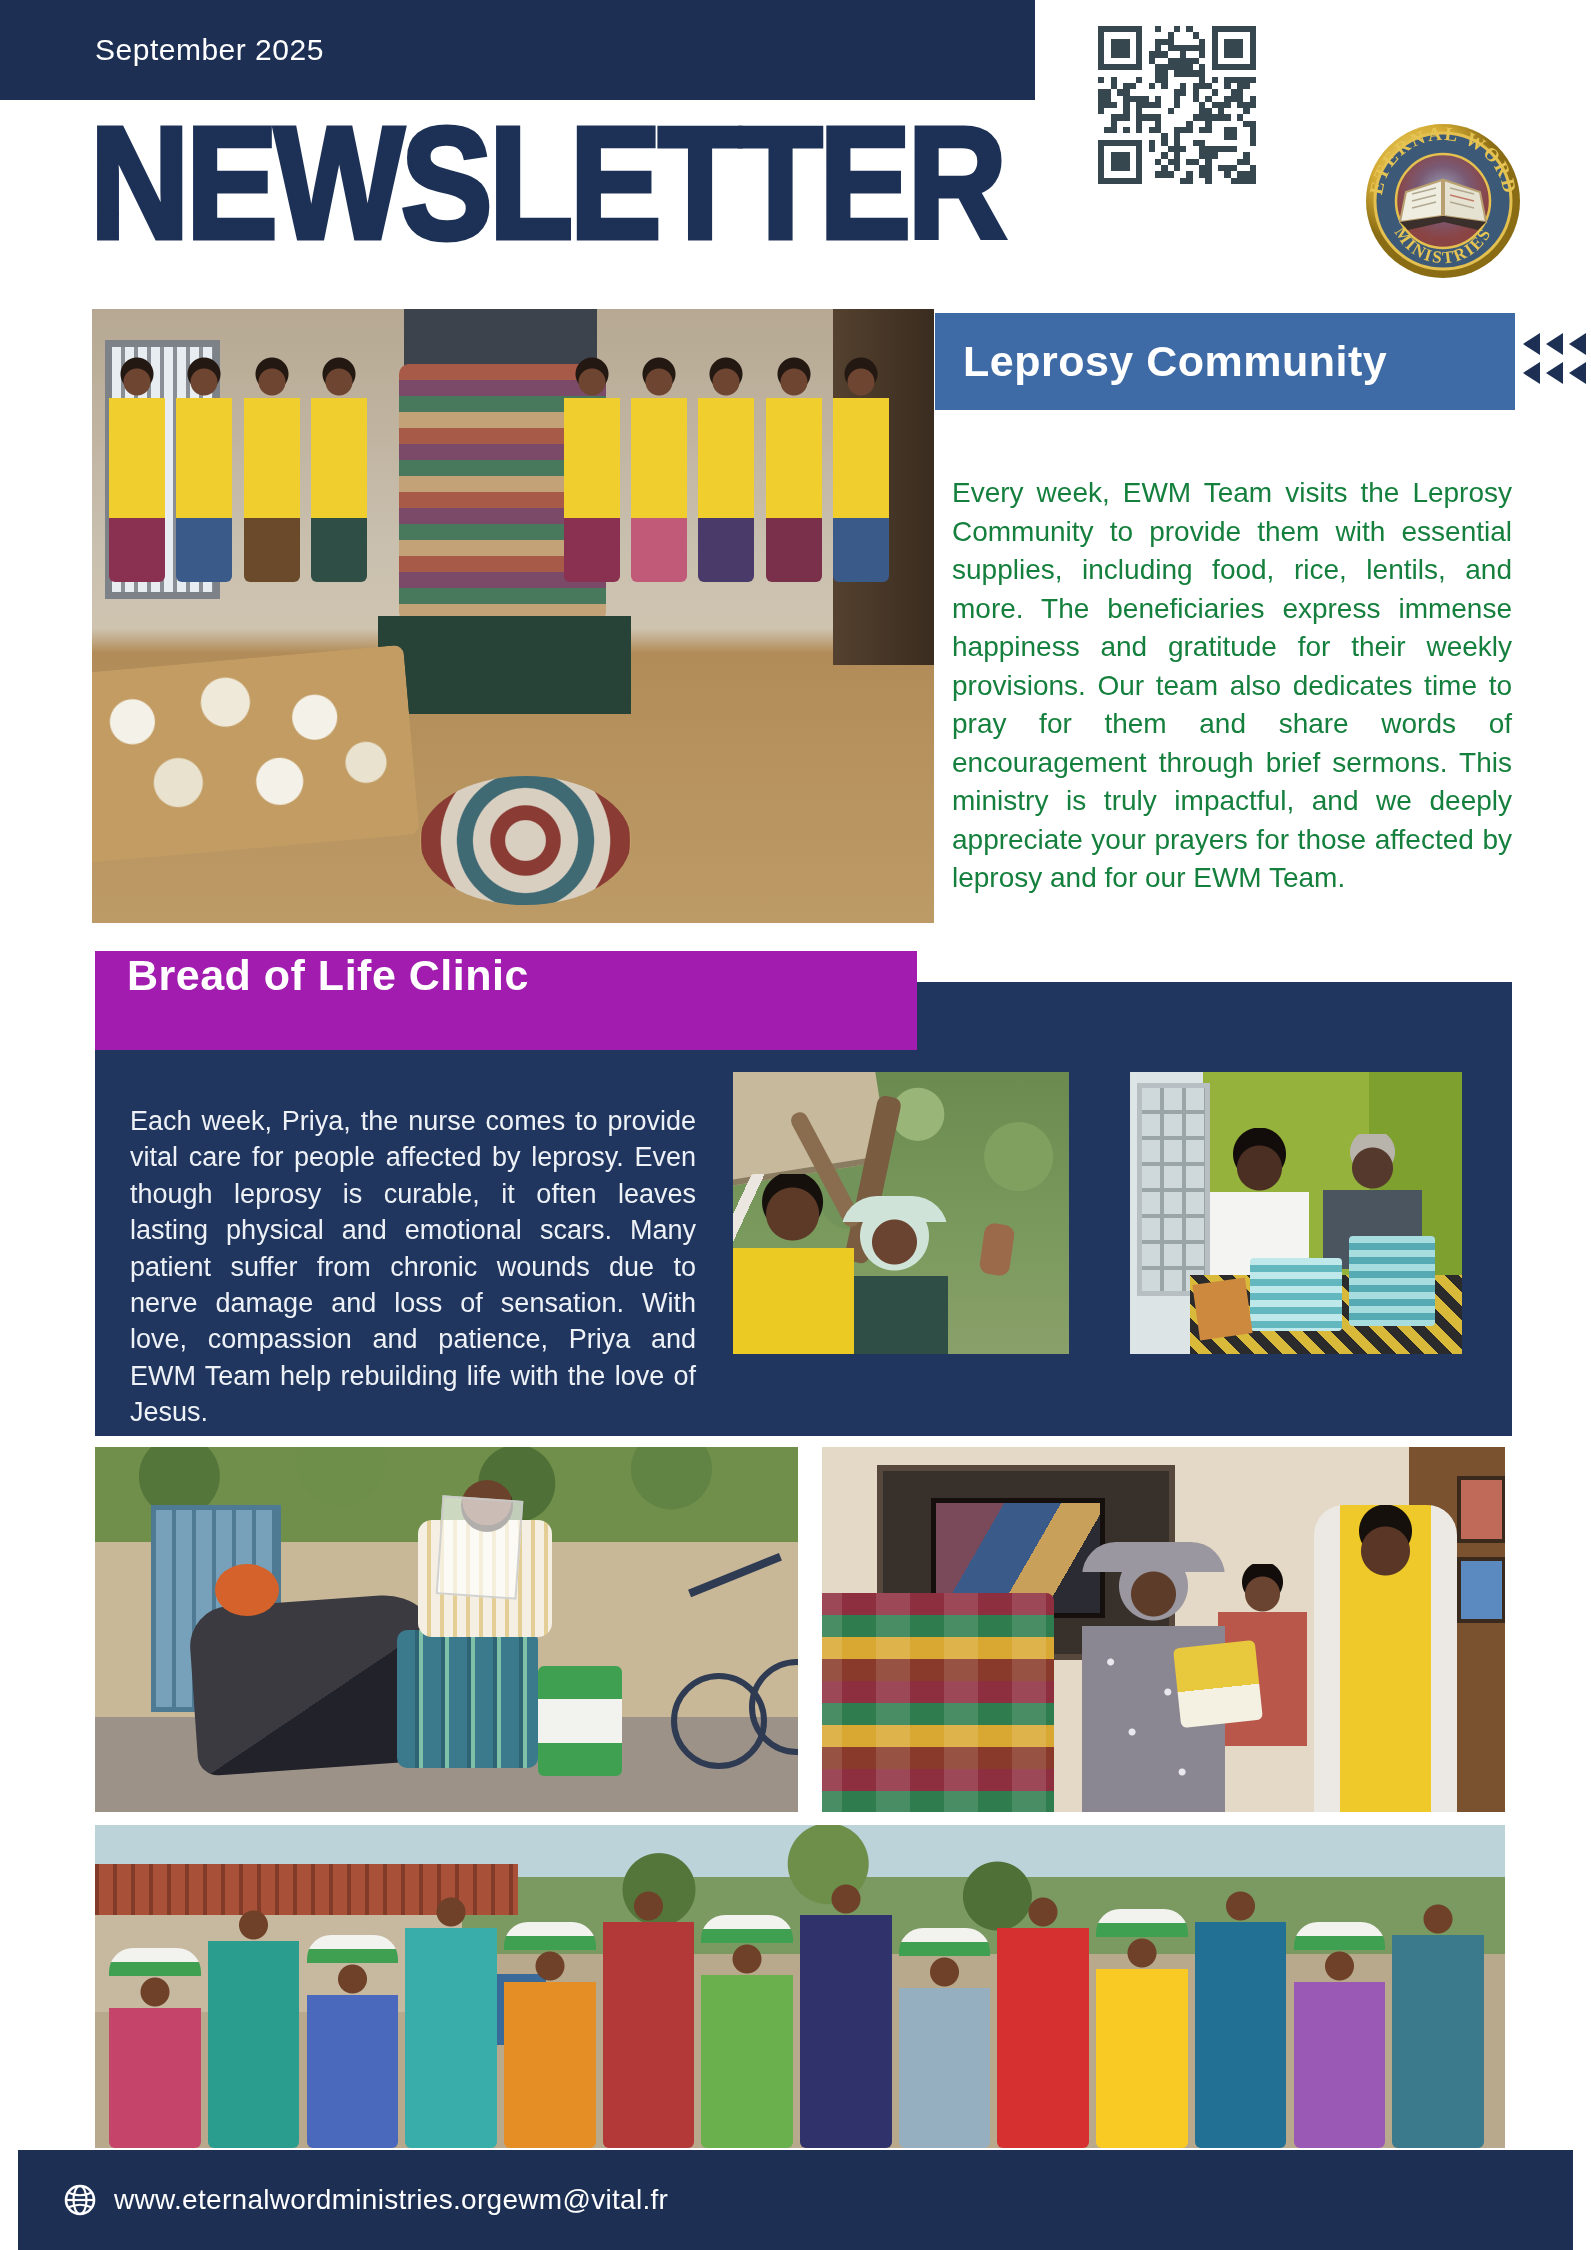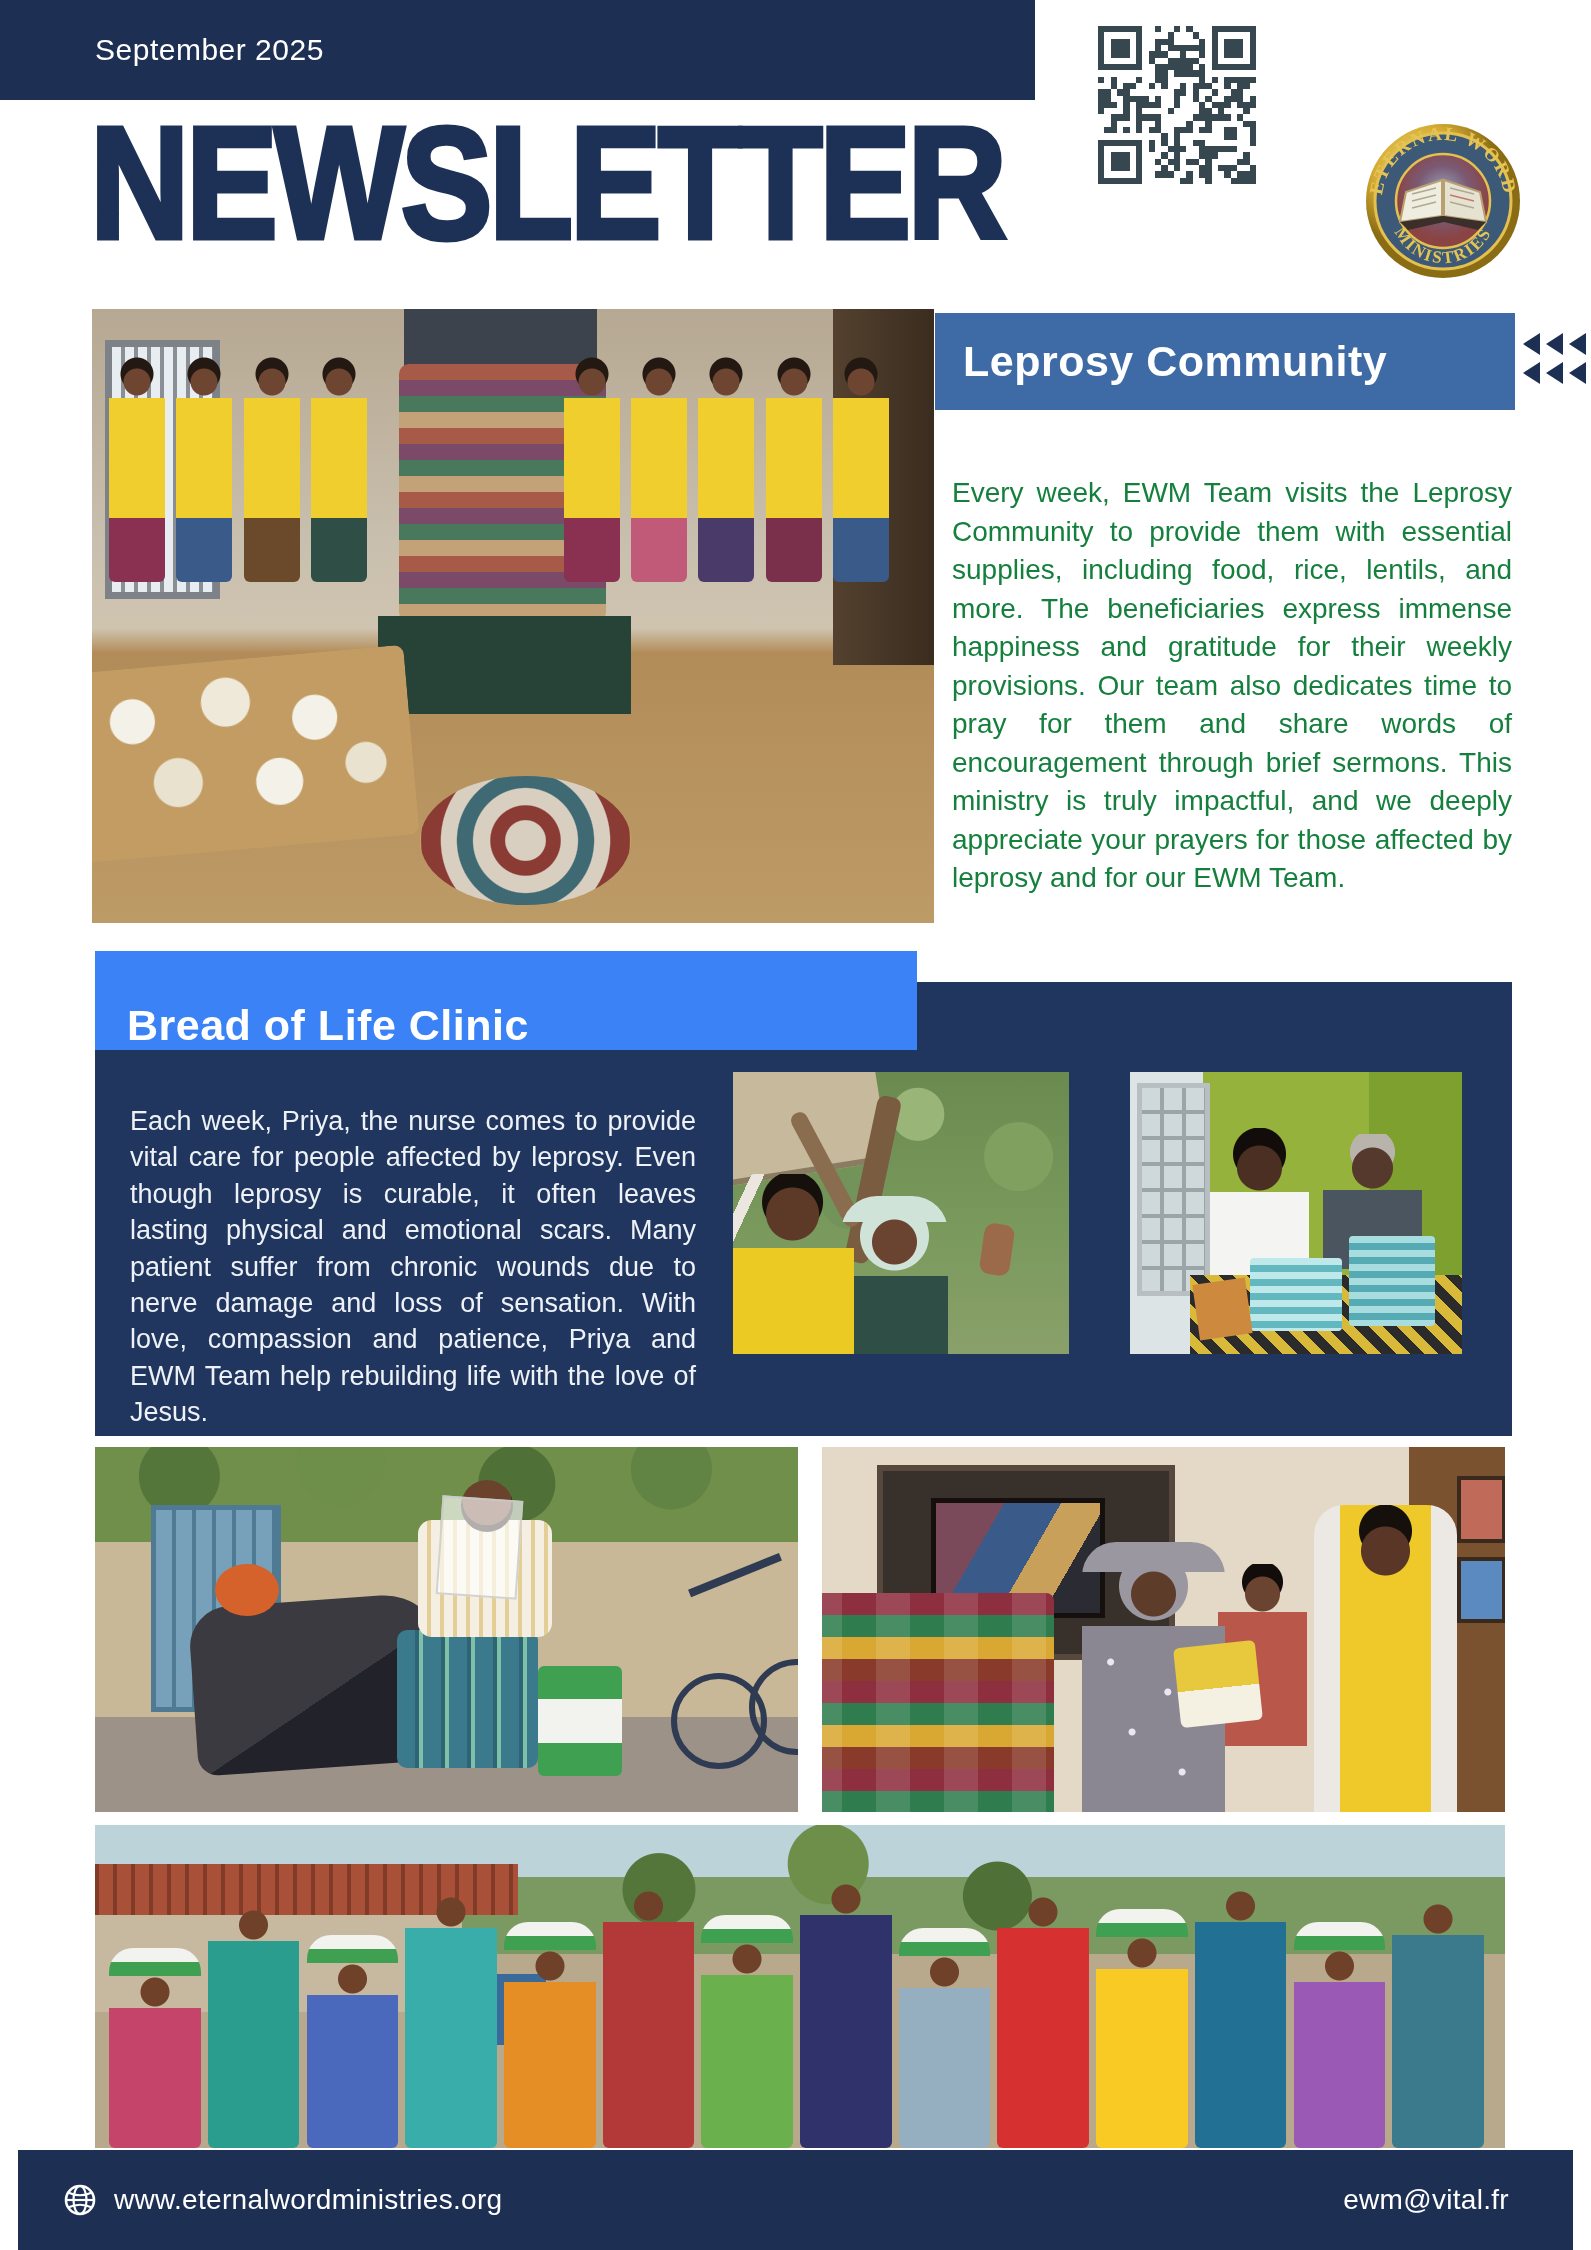--- a/index.html
+++ b/index.html
@@ -47,22 +47,22 @@
   .section-title{color:#ffffff;font-size:43px;font-weight:bold;letter-spacing:0.5px;}
   .lep-header .section-title{margin-left:28px;}
   .chevrons{position:absolute;left:1523px;top:333px;display:grid;
       grid-template-columns:repeat(3,17px);grid-auto-rows:22px;column-gap:6px;row-gap:7px;}
   .tri{width:0;height:0;border-top:11px solid transparent;border-bottom:11px solid transparent;
       border-right:17px solid #1d3054;}
   .lep-body{position:absolute;left:952px;top:446px;width:560px;color:#15803d;
       font-size:28px;line-height:38.5px;text-align:justify;}
 
   
-  .clinic-bar{position:absolute;left:95px;top:951px;width:822px;height:99px;background:#3b82f6;
-      display:flex;align-items:flex-end;}
+  .clinic-bar{position:absolute;left:95px;top:951px;width:822px;height:99px;background:#a21caf;
+      display:flex;align-items:flex-start;}
   .clinic-bar .section-title{margin-left:32px;}
   .navy-step{position:absolute;left:917px;top:982px;width:595px;height:70px;background:#20365f;}
   .navy-main{position:absolute;left:95px;top:1050px;width:1417px;height:386px;background:#20365f;}
   .clinic-body{position:absolute;left:130px;top:1076px;width:566px;color:#eef2f7;
       font-size:27px;line-height:36.4px;text-align:justify;}
 
   .photo-clinic1{left:733px;top:1072px;width:336px;height:282px;background:
       radial-gradient(circle at 15% 25%,#8aa868 0 30px,transparent 31px),
       radial-gradient(circle at 55% 15%,#9ab578 0 26px,transparent 27px),
       radial-gradient(circle at 85% 30%,#7fa05e 0 34px,transparent 35px),
@@ -175,21 +175,21 @@
       radial-gradient(circle at 52% 12%,#6d8f4a 0 40px,transparent 41px),
       radial-gradient(circle at 64% 22%,#4f7036 0 34px,transparent 35px),
       linear-gradient(180deg,#bcd3da 0 16%,#7a9a62 16% 40%,#b9a98c 40% 100%);}
   .pg-roof{left:0;top:12%;width:30%;height:16%;background:
       repeating-linear-gradient(90deg,rgba(60,20,10,.35) 0 4px,transparent 4px 18px),#a85038;}
   .pg-wall{left:0;top:28%;width:26%;height:30%;background:#c7b9a0;}
   .pg-drum{left:28%;top:46%;width:4%;height:22%;background:#3a6a9a;border-radius:6px;}
 
   
   .footer-bar{position:absolute;left:18px;top:2150px;width:1555px;height:100px;background:#1d3054;
-      display:flex;align-items:center;justify-content:space-between;
+      display:flex;align-items:center;
       padding-left:44px;padding-right:64px;box-sizing:border-box;}
   .footer-left{display:flex;align-items:center;gap:16px;}
   .footer-text{color:#ffffff;font-size:28px;letter-spacing:0.3px;}
 </style>
 </head>
 <body>
 
 <div class="page">
 
   <div class="header-bar">

